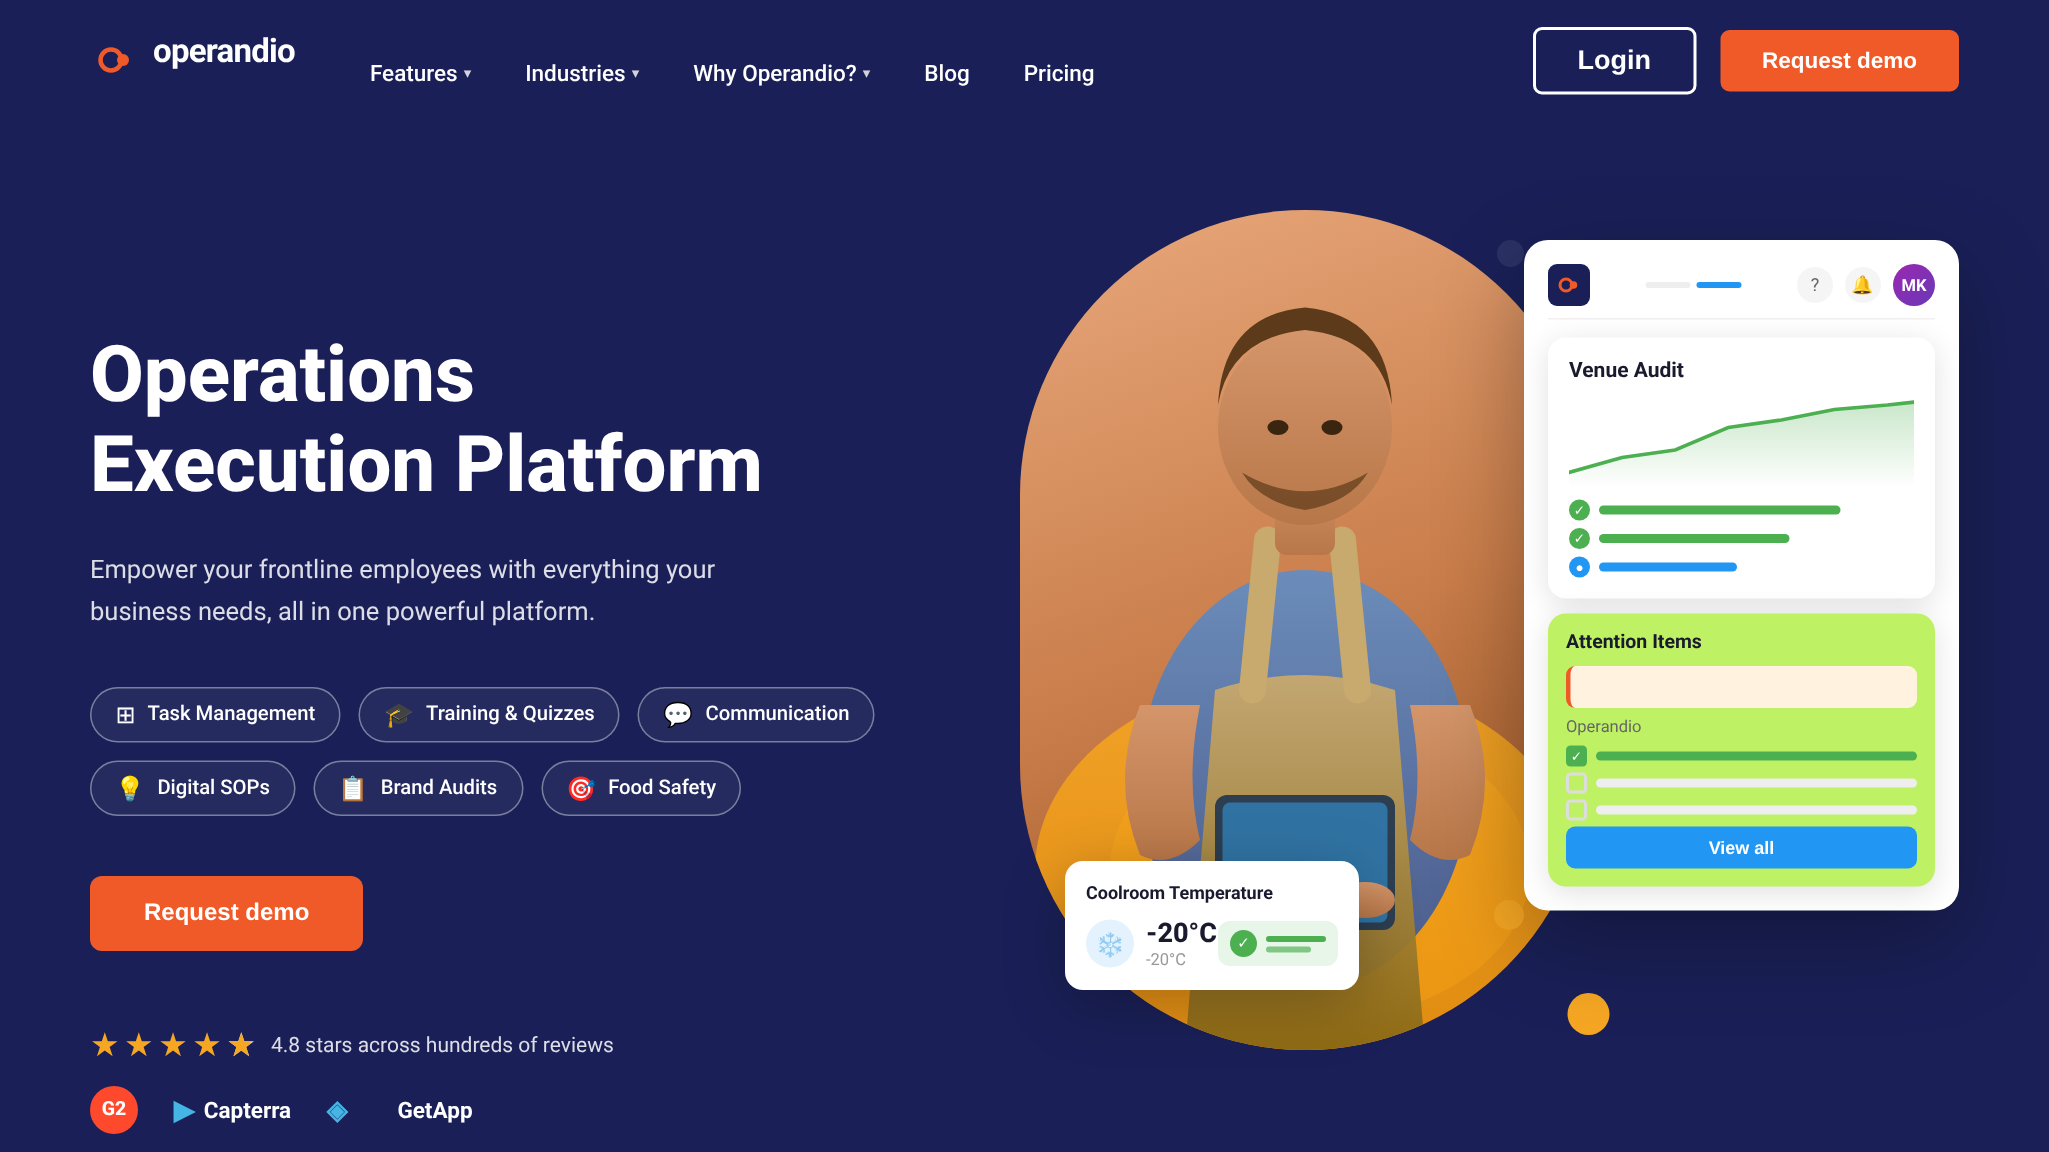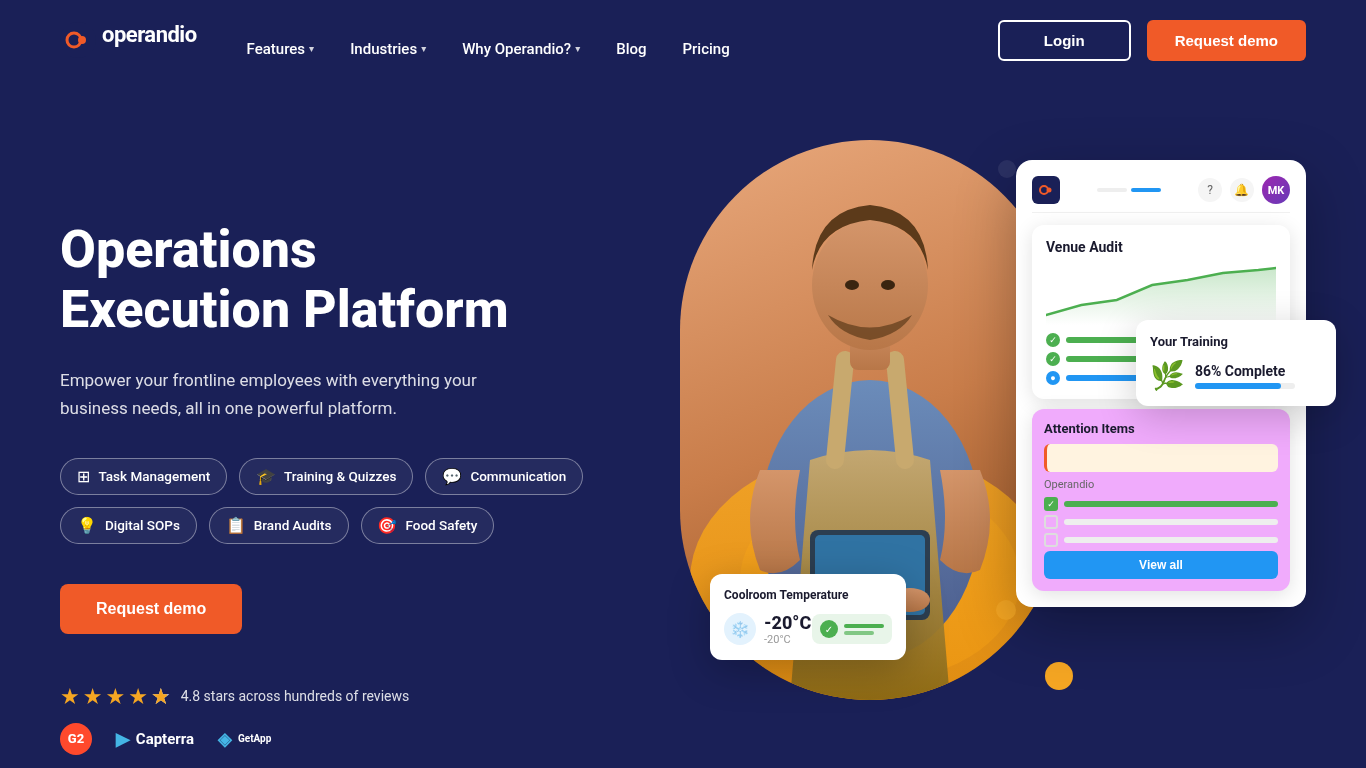--- a/index.html
+++ b/index.html
@@ -61,23 +61,23 @@
     }
     .nav-actions {
       display: flex;
       align-items: center;
       gap: 16px;
     }
     .btn-login {
       border: 2px solid white;
       background: transparent;
       color: white;
-      padding: 10px 44px;
+      padding: 10px 28px;
       border-radius: 6px;
-      font-size: 15px;
+      font-size: 18px;
       font-weight: 600;
       cursor: pointer;
     }
     .btn-demo-nav {
       background: #f05a28;
       color: white;
       border: none;
       padding: 12px 28px;
       border-radius: 6px;
       font-size: 15px;
@@ -345,21 +345,21 @@
       background: #4caf50;
     }
     .check-bar-blue {
       height: 6px;
       border-radius: 3px;
       background: #2196f3;
     }
 
     
     .attention-panel {
-      background: #f0abfc;
+      background: #bef264;
       border-radius: 12px;
       padding: 12px;
       box-shadow: 0 4px 20px rgba(0,0,0,0.12);
     }
     .attention-title {
       font-size: 13px;
       font-weight: 700;
       color: #1a1a2e;
       margin-bottom: 8px;
     }
@@ -674,21 +674,21 @@
       <div class="logos-row">
         <div class="review-logo">
           <div class="g2-badge">G2</div>
         </div>
         <div class="review-logo">
           <span style="color:#44b5e5;font-size:18px;">▶</span>
           <span style="color:white;font-weight:700;font-size:15px;">Capterra</span>
         </div>
         <div class="review-logo">
           <span style="color:#44b5e5;font-size:18px;">◈</span>
-          <span style="color:white;font-weight:700;font-size:10px;">GetApp</span>
+          <span style="color:white;font-weight:700;font-size:15px;margin-left:27px;">GetApp</span>
         </div>
       </div>
     </div>
   </div>
 
   <div class="hero-right">
 
     <div class="person-bg">
       <div class="orange-blob"></div>
 
@@ -813,32 +813,20 @@
           <div class="upcoming-bar-empty"></div>
         </div>
         <div class="upcoming-item-empty">
           <div class="upcoming-check-empty"></div>
           <div class="upcoming-bar-empty" style="width:50%;"></div>
         </div>
         <button class="view-all-btn">View all</button>
       </div>
     </div>
 
-    <div class="training-card">
-      <div class="training-title">Your Training</div>
-      <div class="training-content">
-        <div class="training-icon">🌿</div>
-        <div>
-          <div class="training-progress-text">86% Complete</div>
-          <div class="training-bar-bg">
-            <div class="training-bar-fill"></div>
-          </div>
-        </div>
-      </div>
-    </div>
 
     <div class="coolroom-card">
       <div class="coolroom-title">Coolroom Temperature</div>
       <div class="coolroom-content">
         <div class="temp-left">
           <div class="snowflake">❄️</div>
           <div>
             <div class="temp-value">-20°C</div>
             <div class="temp-sub">-20°C</div>
           </div>

